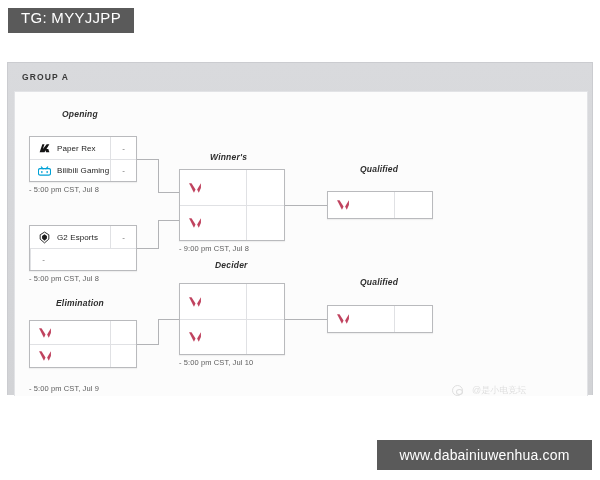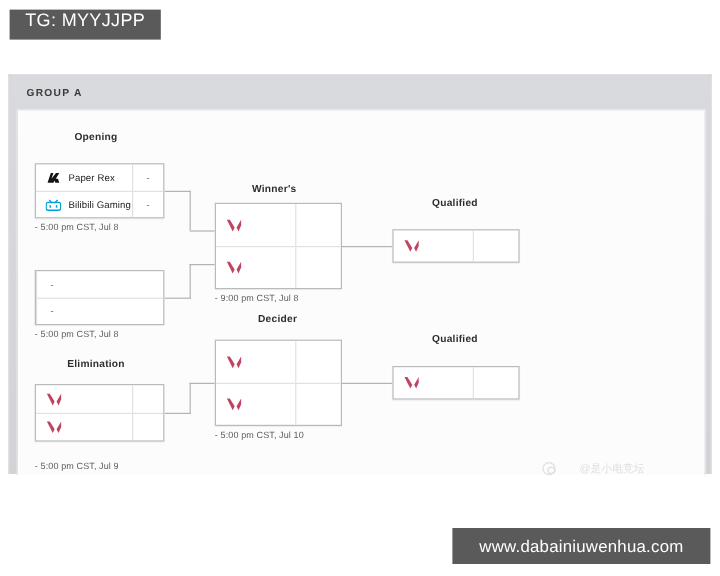--- a/index.html
+++ b/index.html
@@ -76,20 +76,21 @@
   }
 
   
   .round-title {
     position: absolute;
     font-size: 8.5px;
     font-weight: bold;
     color: #2e2e2e;
     letter-spacing: 0.2px;
     white-space: nowrap;
+    font-style: italic;
   }
 
   
   .match {
     position: absolute;
     background: #ffffff;
     border: 1px solid #b9babd;
     box-shadow: 0 1px 1px rgba(0,0,0,0.05);
   }
 
@@ -163,21 +164,21 @@
   .conn.h { height: 1px; }
   .conn.v { width: 1px; }
 
   
   .weibo-wm {
     position: absolute;
     left: 452px;
     top: 384px;
     display: flex;
     align-items: center;
-    gap: 20px;
+    gap: 9px;
     opacity: 0.30;
     color: #9a9a9a;
     font-size: 9px;
     white-space: nowrap;
   }
   .weibo-wm .wb-glyph {
     width: 11px; height: 11px;
     border-radius: 50%;
     border: 1px solid #9a9a9a;
     position: relative;
@@ -273,20 +274,29 @@
             </span>
             <span class="team-name">Bilibili Gaming</span>
           </div>
           <div class="score-cell">-</div>
         </div>
       </div>
       <span class="match-time" style="left:14px; top:93px;">- 5:00 pm CST, Jul 8</span>
 
       <div class="match" style="left:14px; top:133px; width:108px; height:46px;">
         <div class="match-row">
+          <div class="team-cell">
+            <span class="logo">
+              <svg width="13" height="13" viewBox="0 0 24 24">
+                <path d="M12 2 L20 7 L20 15 L12 22 L4 15 L4 7 Z" fill="none" stroke="#1d1d1d" stroke-width="1.7"></path>
+                <path d="M12 6 L16.5 9 L16.5 14 L12 18 L7.5 14 L7.5 9 Z" fill="#1d1d1d"></path>
+              </svg>
+            </span>
+            <span class="team-name">G2 Esports</span>
+          </div>
           <div class="score-cell">-</div>
         </div>
         <div class="match-row">
           <div class="score-cell">-</div>
         </div>
       </div>
       <span class="match-time" style="left:14px; top:182px;">- 5:00 pm CST, Jul 8</span>
 
       <div class="match" style="left:164px; top:77px; width:106px; height:72px;">
         <div class="match-row">

